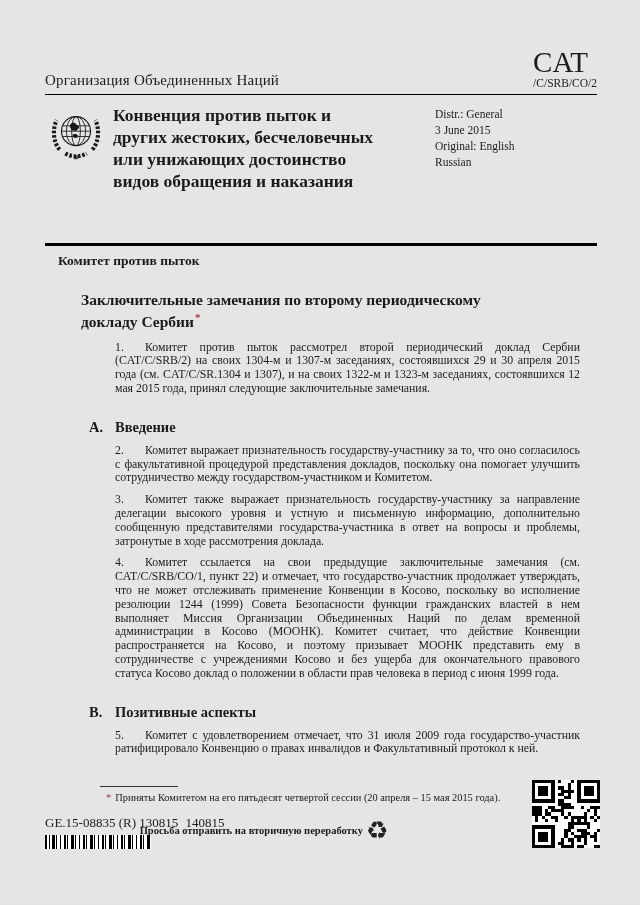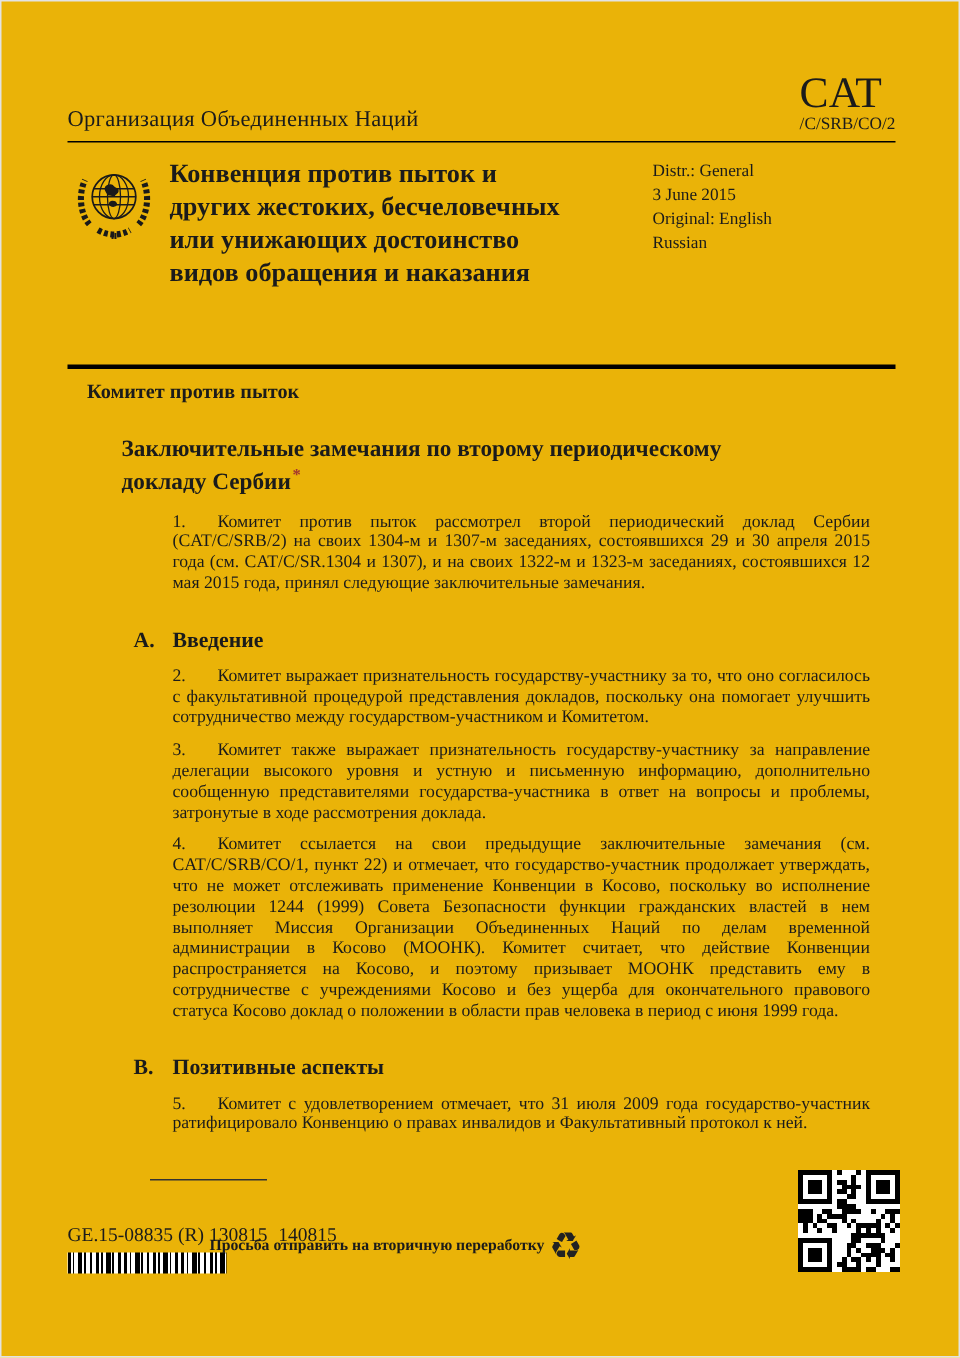--- a/index.html
+++ b/index.html
@@ -1,17 +1,17 @@
 <!DOCTYPE html>
 <html><head>
 <meta charset="utf-8">
 <style>
   html,body{margin:0;padding:0;background:#fff;}
   .page{
-    position:relative;width:640px;height:905px;background:#eab308;overflow:hidden;
+    position:relative;width:640px;height:905px;background:#e5e5e5;overflow:hidden;
     font-family:"Liberation Serif","DejaVu Serif",serif;color:#1b1b1b;
     box-shadow:0 0 0 1px #e3e3e3 inset;
   }
   
   .header-row{
     margin:48px 43px 0 45px;display:flex;justify-content:space-between;align-items:flex-end;
     border-bottom:1.5px solid #000;padding-bottom:5px;
   }
   .org-name{font-size:15px;letter-spacing:.2px;}
   .doc-symbol{display:flex;align-items:flex-start;white-space:nowrap;flex-direction:column;}
@@ -144,20 +144,23 @@
   <div class="section-head">
     <span class="letter">B.</span><span>Позитивные аспекты</span>
   </div>
 
   <p class="para">
     <span class="num">5.</span><span>Комитет с удовлетворением отмечает, что 31 июля 2009 года государство-участник ратифицировало Конвенцию о правах инвалидов и Факультативный протокол к ней.</span>
   </p>
 
   <div class="footnote">
     <div class="sep"></div>
+    <div>
+      <span class="mark">*</span><span>Приняты Комитетом на его пятьдесят четвертой сессии (20 апреля – 15 мая 2015 года).</span>
+    </div>
   </div>
 
   <div class="ge-line">
     <span>GE.15-08835 (R)</span>
     <span class="c1">130815</span>
     <span class="c2">140815</span>
   </div>
 
   <div class="barcode"></div>
 

